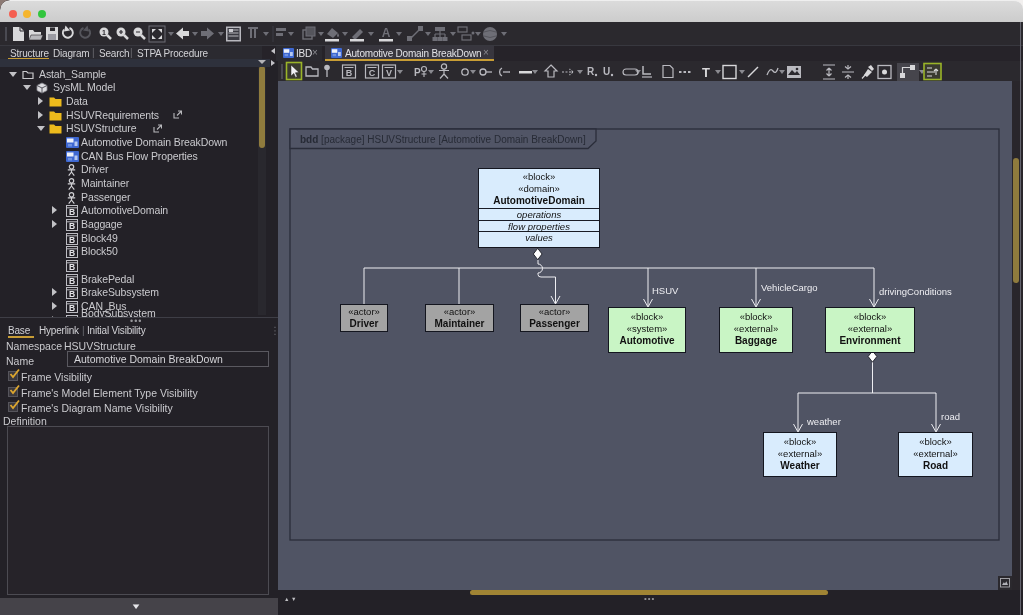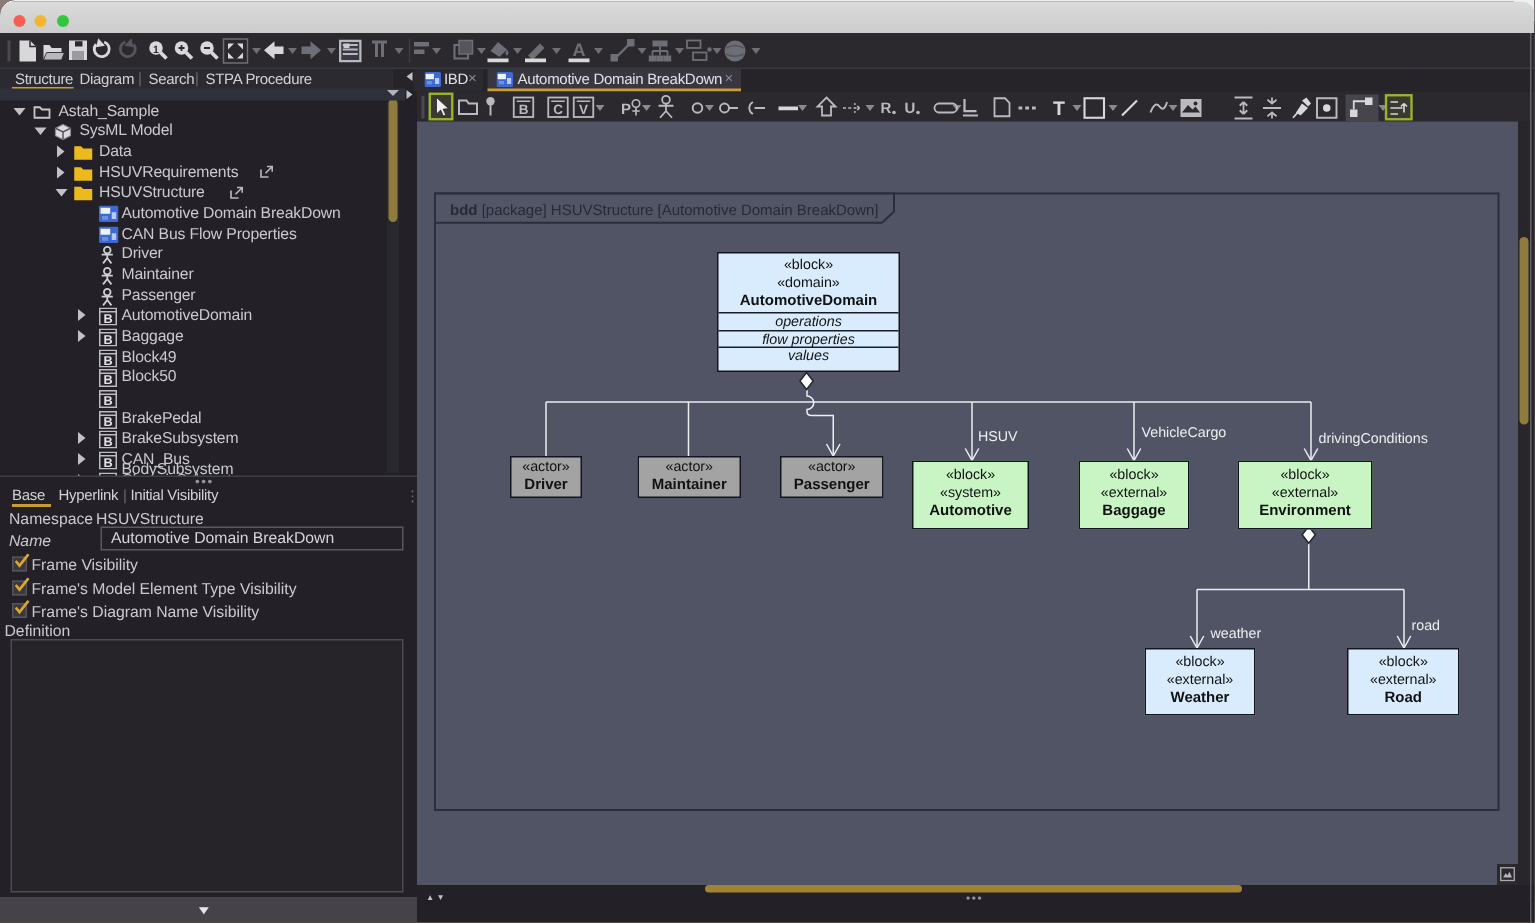--- a/index.html
+++ b/index.html
@@ -321,21 +321,21 @@
     <span class="ltab" style="left:8px; top:-1px;">Base</span>
     <span class="ltab" style="left:39px; top:-1px;">Hyperlink</span>
     <span class="lsep" style="left:82px; top:-1px;">|</span>
     <span class="ltab" style="left:87px; top:-1px;">Initial Visibility</span>
     <span class="lsep" style="left:270px; top:-1px;">⋮</span>
     <div style="position:absolute; left:8px; top:10px; width:26px; height:2px; background:#c89d35;"></div>
   </div>
   <div id="props" class="abs">
     <span class="plabel" style="left:6px; top:2px;">Namespace</span>
     <span class="plabel" style="left:64px; top:2px;">HSUVStructure</span>
-    <span class="plabel" style="left:6px; top:17px;font-style:italic;">Name</span>
+    <span class="plabel" style="left:6px; top:17px;">Name</span>
     <div id="name-input">Automotive Domain BreakDown</div>
     <div class="cbox" style="top:33px;"></div>
       <svg class="abs" style="left:8px;top:29px;" width="14" height="14">
         <path d="M2.5 7 L5 10 L11 2.5" fill="none" stroke="#dca62f" stroke-width="1.8"></path>
       </svg>
     <span class="plabel" style="left:21px; top:33px;text-align:right;">Frame Visibility</span>
     <div class="cbox" style="top:48.5px;"></div>
       <svg class="abs" style="left:8px;top:44.5px;" width="14" height="14">
         <path d="M2.5 7 L5 10 L11 2.5" fill="none" stroke="#dca62f" stroke-width="1.8"></path>
       </svg>

